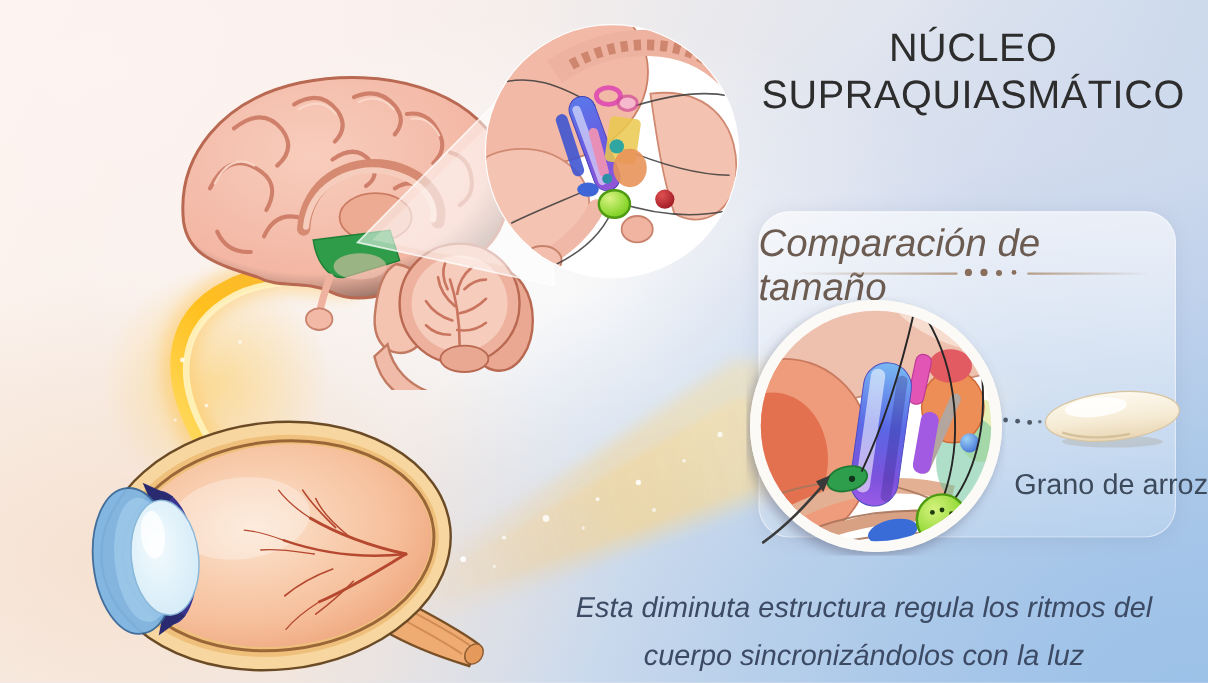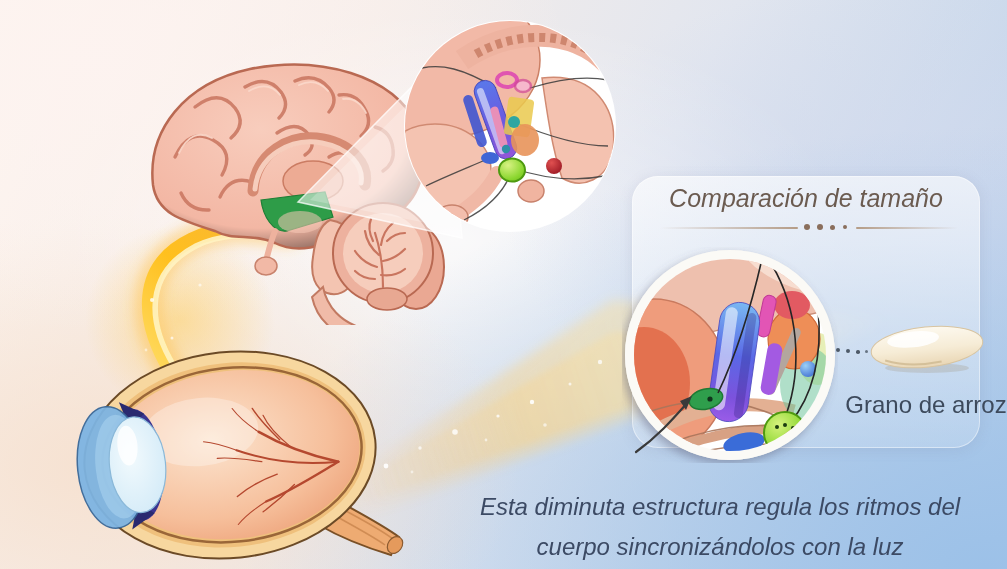--- a/index.html
+++ b/index.html
@@ -16,21 +16,21 @@
   .abs{position:absolute;}
   
   .title-block{left:628px;top:20px;width:366px;text-align:center;color:#2d2d2d;}
   .title-line{font-size:33px;line-height:39px;letter-spacing:.5px;font-weight:400;}
   .subtitle{left:628px;top:108px;width:366px;text-align:center;font-size:23px;font-style:italic;color:#c96868;}
   .panel{
     left:632px;top:176px;width:348px;height:272px;border-radius:26px;
     background:linear-gradient(180deg,rgba(255,255,255,.62) 0%,rgba(255,255,255,.34) 60%,rgba(255,255,255,.18) 100%);
     box-shadow:0 2px 14px rgba(110,110,150,.14), inset 0 0 0 1px rgba(255,255,255,.45);
   }
-  .panel-title{left:632px;top:184px;width:348px;text-align:center;font-size:25px;font-style:italic;color:#6b5b50;}
+  .panel-title{left:632px;top:184px;width:348px;font-size:32px;font-style:italic;color:#6b5b50;}
   .div-line{top:227px;height:2px;border-radius:1px;}
   .div-line.l{left:660px;width:138px;background:linear-gradient(90deg,rgba(181,156,134,0),#b59c86);}
   .div-line.r{left:856px;width:102px;background:linear-gradient(90deg,#b59c86,rgba(181,156,134,0));}
   .div-dot{top:224px;border-radius:50%;background:#8a6e5c;}
   .conn-dot{border-radius:50%;background:#4e5a68;}
   .rice-label{left:828px;top:391px;width:196px;text-align:center;font-size:24px;color:#3d4a5c;}
   .caption{left:420px;top:487px;width:600px;text-align:center;font-size:24px;font-style:italic;color:#3c4a64;line-height:40px;}
   svg{display:block;}
 </style>
 </head>
@@ -374,19 +374,23 @@
       </linearGradient>
     </defs>
     <ellipse cx="61" cy="48" rx="42" ry="5" fill="rgba(150,130,100,.22)"></ellipse>
     <g transform="rotate(-6 61 27)">
       <ellipse cx="61" cy="27" rx="56" ry="20" fill="url(#grainG)" stroke="#d8c4a0" stroke-width="1"></ellipse>
       <path d="M18,36 Q42,46 74,43" fill="none" stroke="#d2bc96" stroke-width="2" opacity=".9"></path>
       <ellipse cx="48" cy="18" rx="26" ry="8" fill="#ffffff" opacity=".85"></ellipse>
     </g>
   </svg>
 
+  <div class="abs title-block">
+    <div class="title-line">NÚCLEO</div>
+    <div class="title-line">SUPRAQUIASMÁTICO</div>
+  </div>
   <div class="abs rice-label">Grano de arroz</div>
   <div class="abs caption">
     <div>Esta diminuta estructura regula los ritmos del</div>
     <div>cuerpo sincronizándolos con la luz</div>
   </div>
 
 </div>
 
 </body></html>

